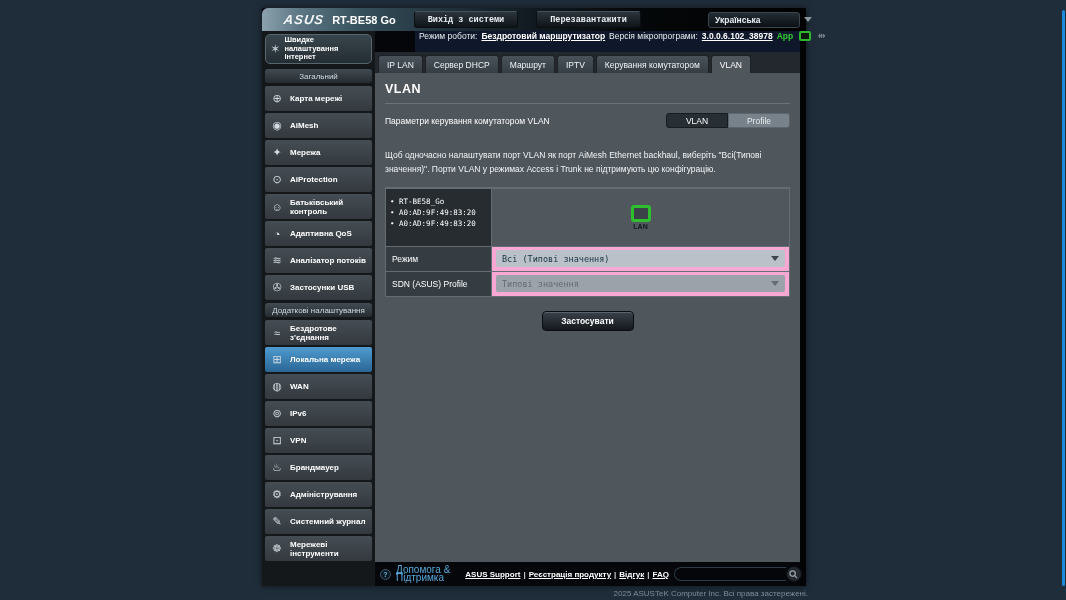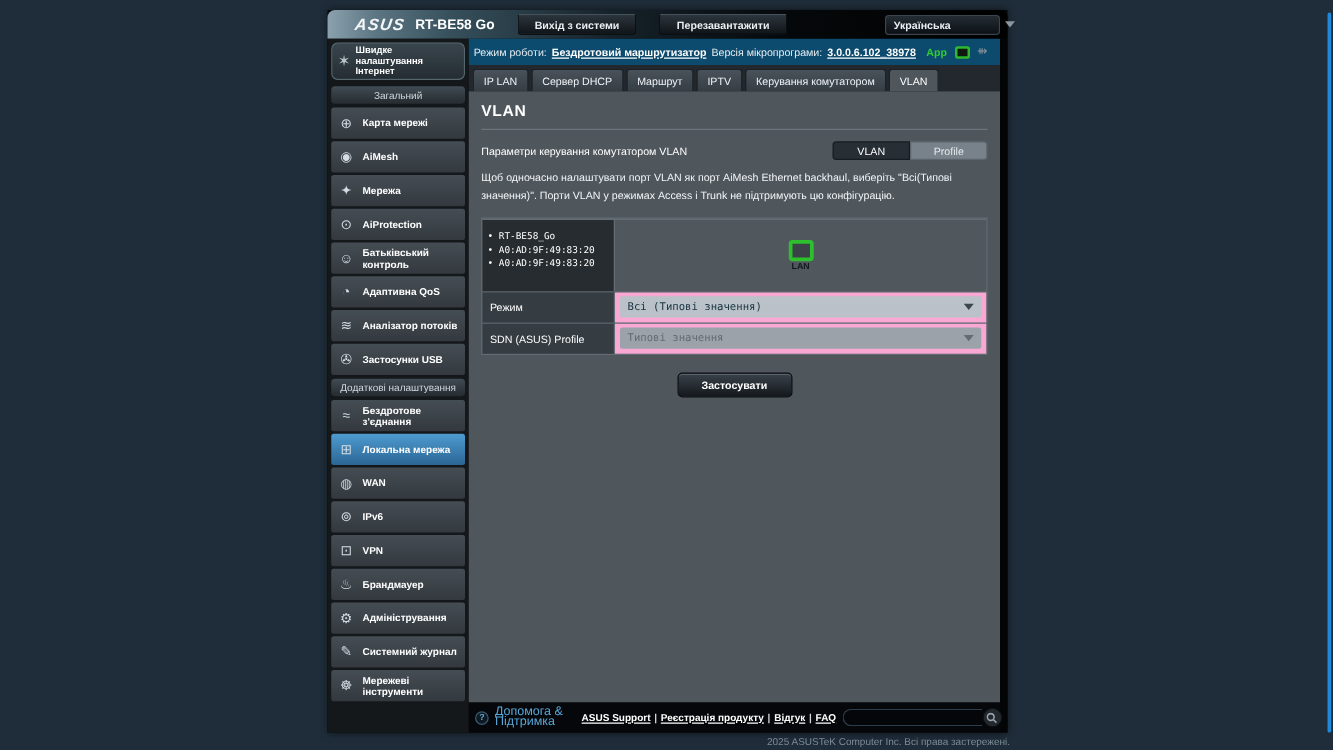--- a/index.html
+++ b/index.html
@@ -9,21 +9,21 @@
   .window { position:absolute; left:262px; top:8px; width:544px; height:578px; background:#04060a; box-shadow:0 0 6px rgba(0,0,0,.6); }
 
   
   .topbar { height:23px; display:flex; align-items:center;
     background:linear-gradient(90deg,#8ba1ae 0%,#5d7683 7%,#36505c 18%,#16222a 42%,#05080a 68%,#000 100%);
     border-radius:6px 6px 0 0; padding:0 6px; }
   .logo { font-style:italic; font-weight:bold; font-size:13px; letter-spacing:1px; color:#f2f6f8; transform:skewX(-8deg); margin:0 8px 0 16px; }
   .model { font-weight:bold; font-size:11px; color:#fff; margin-right:18px; white-space:nowrap; }
   .topbtn { height:17px; padding:0 13px; margin-right:18px; background:linear-gradient(#2c353c,#0f1418);
     border:1px solid #0a0f13; border-top-color:#46525b; border-radius:3px; color:#e9eff3; font-size:8.5px; font-weight:bold;
-    font-family:Liberation Sans, sans-serif; cursor:pointer; white-space:nowrap; }
+    font-family:Liberation Mono, monospace; cursor:pointer; white-space:nowrap; }
   .lang { margin-left:auto; width:92px; height:16px; background:linear-gradient(#242d34,#0b1014); border:1px solid #3a454e;
     border-radius:3px; display:flex; align-items:center; justify-content:space-between; padding:0 6px; color:#e9eff3;
     font-size:8.5px; font-weight:bold; cursor:pointer;gap:43px; }
   .caret-down { width:0; height:0; border-left:4px solid transparent; border-right:4px solid transparent; border-top:5px solid #8a969e; }
 
   
   .wbody { display:flex; height:555px; }
   .sidebar { width:113px; background:#14181b; padding:3px 3px 0 3px; flex-shrink:0; }
   .rightcol { width:431px; display:flex; flex-direction:column; border-right:6px solid #030405; }
 
@@ -34,22 +34,22 @@
   .quick .qlabel { color:#fff; font-size:7.5px; line-height:8.5px; font-weight:bold; }
   .sec-hdr { height:14px; background:linear-gradient(#414b53,#262c30); border-radius:3px; color:#cfd8de; font-size:8px;
     display:flex; align-items:center; justify-content:center; margin:3px 0; }
   .sitem { height:25px; margin-bottom:2px; display:flex; align-items:center; gap:5px; padding:0 4px;
     background:linear-gradient(#454d54,#33393e); border-radius:2px; cursor:pointer; }
   .sitem.selected { background:linear-gradient(#4e9bd0,#2b6695); }
   .sitem .sicon { width:16px; text-align:center; color:#d3dce2; font-size:11px; flex-shrink:0; }
   .sitem .slabel { color:#fff; font-size:8px; line-height:9px; font-weight:bold; }
 
   
-  .infobar { height:21px; background:#0c4a6e; display:flex; align-items:center; padding:0 10px 0 4px; gap:4px;
-    color:#e7edf1; font-size:8.5px; white-space:nowrap; }
+  .infobar { height:21px; background:#0f172a; display:flex; align-items:flex-start; padding:0 10px 0 4px; gap:4px;
+    color:#e7edf1; font-size:8.5px; white-space:nowrap;margin-left:40px; }
   .infolink { color:#fff; font-weight:bold; text-decoration:underline; cursor:pointer; }
   .appzone { margin-left:auto; display:flex; align-items:center; gap:6px; }
   .applabel { color:#33cc33; font-weight:bold; font-size:8.5px; cursor:pointer; }
   .monitor-ic { width:12px; height:10px; border:2px solid #2db82d; border-radius:2px; background:#0d1a0d; position:relative; cursor:pointer; }
   .usb-ic { color:#8a949c; font-size:10px; cursor:pointer; line-height:10px; }
 
   
   .tabs { background:#22282d; padding:3px 0 0 3px; display:flex; gap:2px; height:21px; }
   .tab { height:18px; padding:0 8px; background:linear-gradient(#49525a,#363e44); border:1px solid #1b2125; border-bottom:none;
     border-radius:3px 3px 0 0; color:#eef3f6; font-size:8.5px; display:flex; align-items:center; cursor:pointer; white-space:nowrap; }
@@ -57,21 +57,21 @@
 
   
   .content { flex:1; background:#4f565c; padding:9px 10px 0 10px; }
   .pgtitle { color:#fff; font-size:12.5px; font-weight:bold; letter-spacing:.5px; border-bottom:1px solid #6b737a; padding-bottom:7px; }
   .paramrow { display:flex; align-items:center; justify-content:space-between; margin-top:9px; }
   .paramlabel { color:#fff; font-size:8.5px; }
   .toggle { display:flex; }
   .tbtn { width:62px; height:15px; font-size:8.5px; display:flex; align-items:center; justify-content:center; cursor:pointer; }
   .tbtn.on { background:#272e34; color:#fff; border-radius:3px 0 0 3px; border:1px solid #171c20; }
   .tbtn.off { background:#78828b; color:#e6ebee; border-radius:0 3px 3px 0; border:1px solid #5d666e; }
-  .desc { color:#f2f5f7; font-size:8.5px; line-height:1.6; margin-top:8px; }
+  .desc { color:#f2f5f7; font-size:8.5px; line-height:1.6; margin-top:21px; }
 
   .aimesh { margin-top:11px; border:1px solid #656d74; }
   .tbl-hdr { height:17px; background:linear-gradient(#3e464d,#23282d); border-top:1px solid #99a3ab; color:#fff;
     font-size:8.5px; font-weight:bold; display:flex; align-items:center; padding-left:8px; }
   .tbl-row1 { display:flex; height:58px; border-top:1px solid #656d74; }
   .devcell { width:106px; background:#272c30; border-right:1px solid #656d74; padding:7px 4px; flex-shrink:0; }
   .devcell div { color:#fff; font-family:"DejaVu Sans Mono",monospace; font-size:7.5px; line-height:11px; white-space:nowrap; }
   .portcell { flex:1; background:#50575d; display:flex; flex-direction:column; align-items:center; justify-content:center; }
   .lanport { width:20px; height:17px; border:3px solid #2dbf2d; border-radius:3px; background:#3c4348; }
   .lanlabel { margin-top:1px; color:#14181c; font-size:7px; font-weight:bold; }

